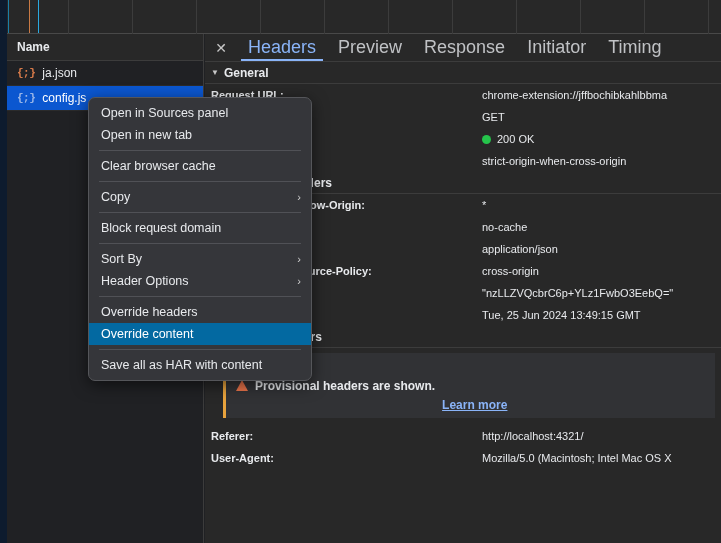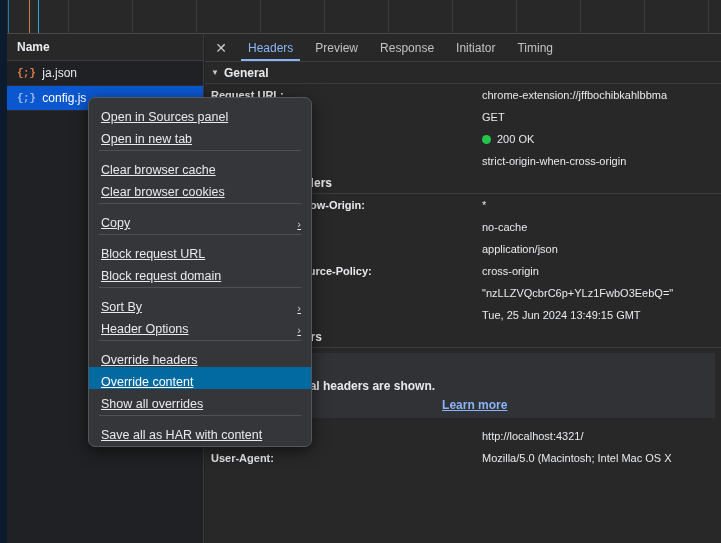--- a/index.html
+++ b/index.html
@@ -63,21 +63,21 @@
     position: relative; height: 28px; background: #282828;
     border-bottom: 1px solid #3c3c3c;
     display: flex; align-items: stretch;
   }
   .tab-close {
     width: 32px; display: flex; align-items: center; justify-content: center;
     color: #c7c7c7; font-size: 14px;
   }
   .tab {
     padding: 0 11px; display: flex; align-items: center;
-    font-size: 12px; color: #c0c2c5; position: relative;
+    font-size: 18px; color: #c0c2c5; position: relative;
   }
   .tab.active { color: #8ab4f8; }
   .tab.active::after {
     content: ""; position: absolute; left: 4px; right: 4px; bottom: 0;
     height: 2px; background: #8ab4f8;
   }
 
   .sect-header {
     height: 22px; display: flex; align-items: center; gap: 5px;
     padding-left: 6px; font-size: 12px; font-weight: bold; color: #e8eaed;
@@ -123,24 +123,23 @@
   .ctxmenu {
     position: absolute; left: 88px; top: 97px; width: 224px;
     background: #35363a;
     border: 1px solid #55565a;
     border-radius: 7px;
     box-shadow: 0 4px 16px rgba(0,0,0,0.55);
     padding: 4px 0;
     overflow: hidden;
   }
   .mi {
-    height: 22px; display: flex; align-items: flex-end;
+    height: 22px; display: flex; align-items: center;
     padding: 0 10px 0 12px; font-size: 12.5px; color: #e8eaed;
     justify-content: space-between;
-    text-decoration: underline;
   }
   .mi.highlight { background: #0369a1; color: #fff; }
   .mi-chev { font-size: 11px; color: #d0d0d0; }
   .msep { height: 1px; background: #505156; margin: 4px 10px; }
 </style>
 </head>
 <body>
 
 <div id="root">
 
@@ -309,54 +308,45 @@
         <div class="mi">
           <span>Open in Sources panel</span>
         </div>
         <div class="mi">
           <span>Open in new tab</span>
         </div>
         <div class="msep"></div>
         <div class="mi">
           <span>Clear browser cache</span>
         </div>
-        <div class="mi">
-          <span>Clear browser cookies</span>
-        </div>
         <div class="msep"></div>
         <div class="mi">
           <span>Copy</span>
           <span class="mi-chev">›</span>
         </div>
         <div class="msep"></div>
         <div class="mi">
-          <span>Block request URL</span>
-        </div>
-        <div class="mi">
           <span>Block request domain</span>
         </div>
         <div class="msep"></div>
         <div class="mi">
           <span>Sort By</span>
           <span class="mi-chev">›</span>
         </div>
         <div class="mi">
           <span>Header Options</span>
           <span class="mi-chev">›</span>
         </div>
         <div class="msep"></div>
         <div class="mi">
           <span>Override headers</span>
         </div>
         <div class="mi highlight">
           <span>Override content</span>
         </div>
-        <div class="mi">
-          <span>Show all overrides</span>
-        </div>
         <div class="msep"></div>
         <div class="mi">
           <span>Save all as HAR with content</span>
         </div>
       </div>
   </div>
 
 </div>
 
 </body></html>

